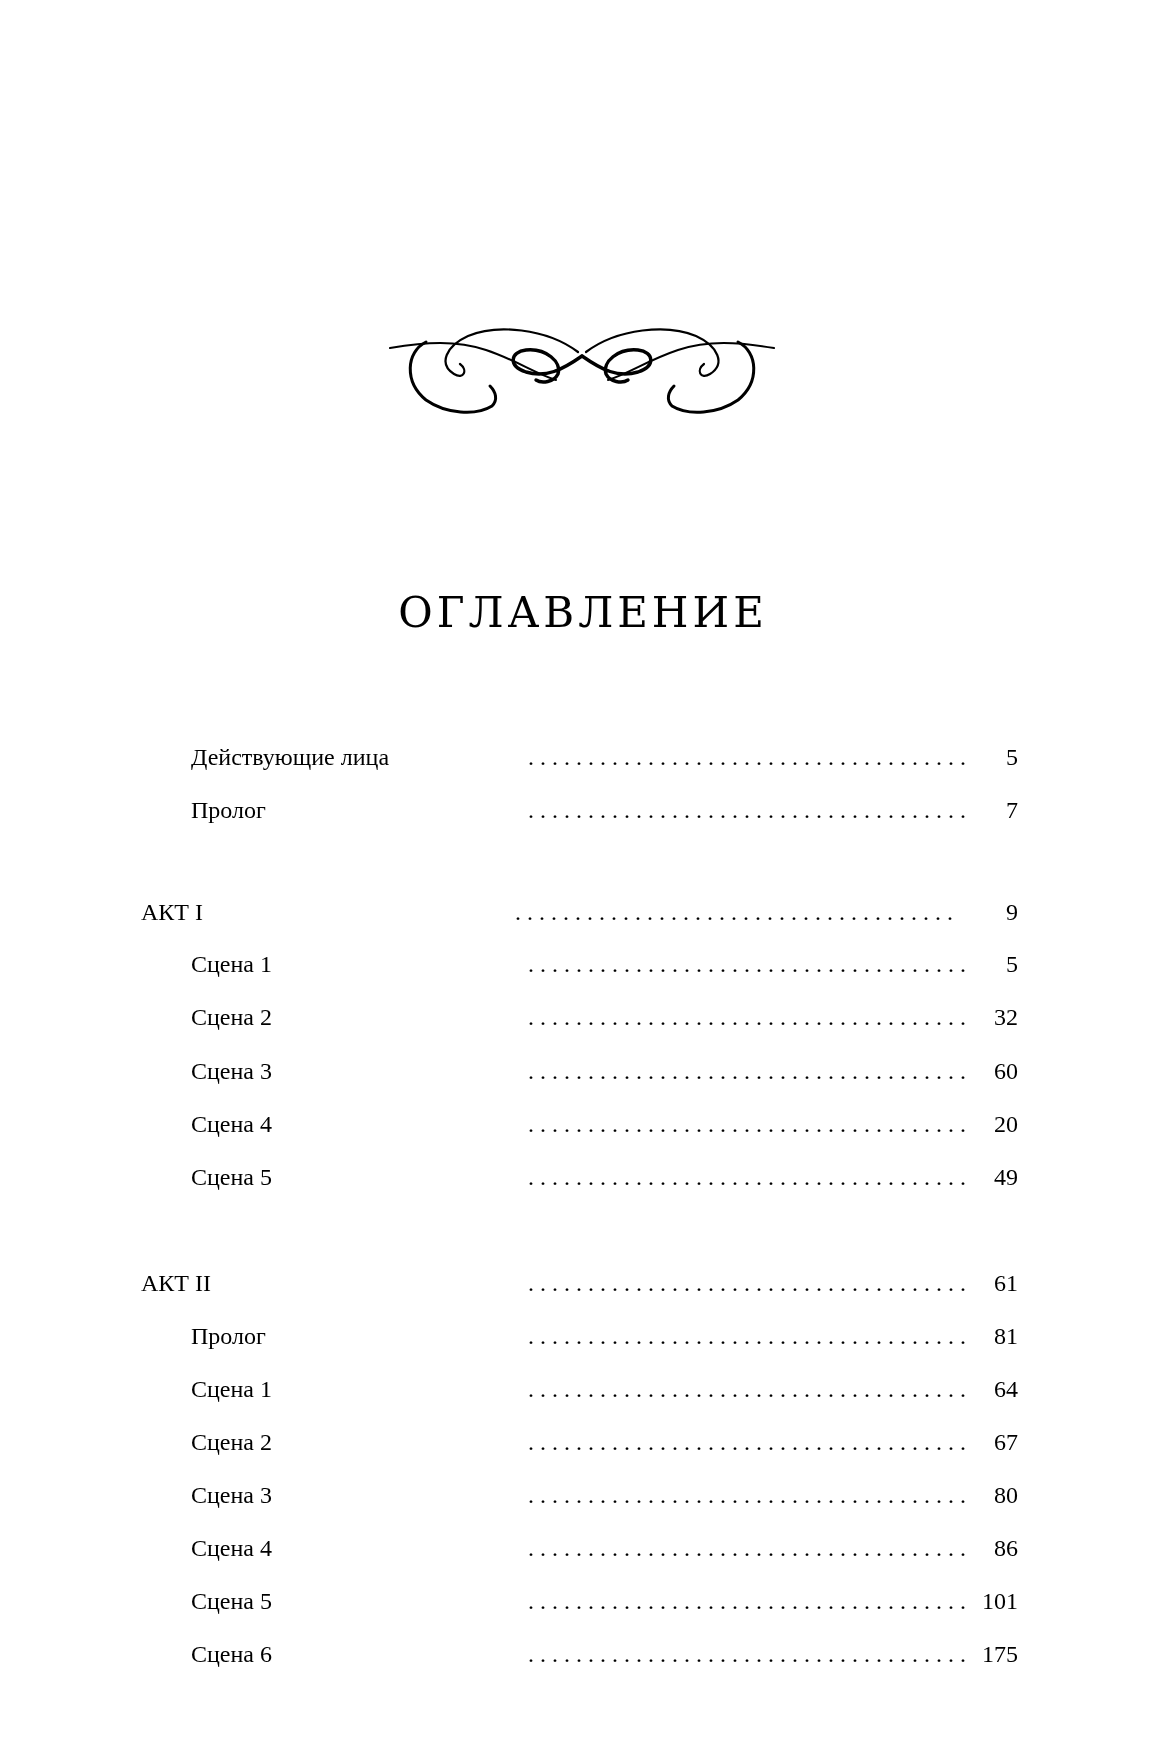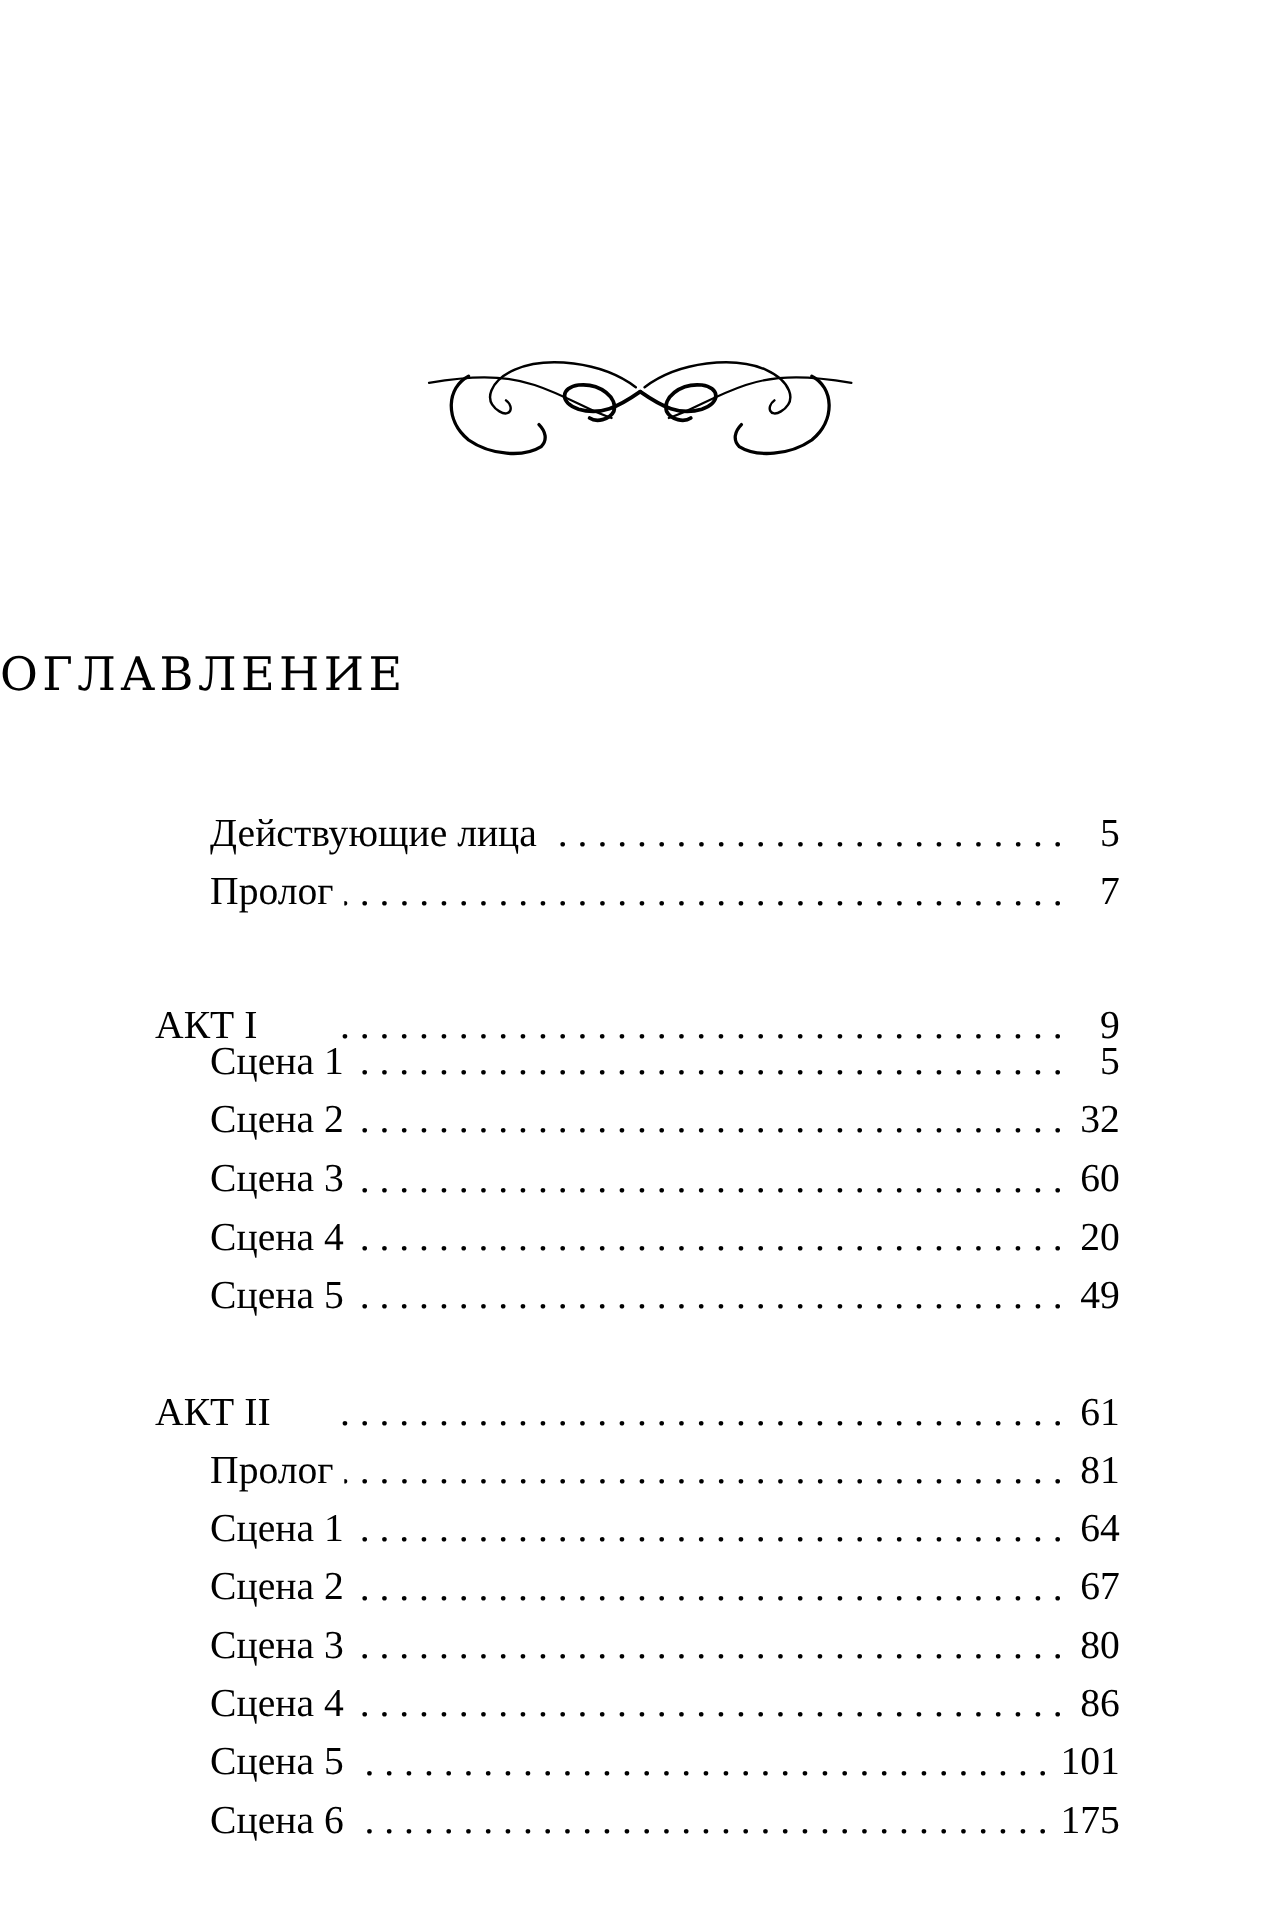--- a/index.html
+++ b/index.html
@@ -2,28 +2,28 @@
 <html><head>
   <meta charset="utf-8">
   <style>
     html, body { margin: 0; padding: 0; background: #ffffff; }
     body {
       width: 1166px; height: 1746px; position: relative; overflow: hidden;
       font-family: "Liberation Serif", "DejaVu Serif", serif; color: #000;
     }
     .ornament { position: absolute; left: 386px; top: 312px; width: 392px; height: 106px; }
     .title {
-      position: absolute; left: 0; width: 1166px; top: 588px; 
+      position: absolute; left: 0; width: 1166px; top: 588px; text-align: center;
       font-family: "DejaVu Serif", "Liberation Serif", serif;
       font-size: 42px; letter-spacing: 4px; line-height: 50px; font-weight: normal;
     }
     .toc { position: absolute; left: 0; top: 0; width: 1166px; }
     .row {
       position: absolute; height: 50px; display: flex; align-items: baseline;
-      font-size: 36px; line-height: 50px; white-space: nowrap;
+      font-size: 24px; line-height: 50px; white-space: nowrap;
     }
     .row.lvl0 { left: 141px; }
     .row.lvl1 { left: 191px; }
     .row .label { flex: 0 0 auto; padding-right: 10px; }
     .row .leader {
       flex: 1 1 auto; overflow: hidden; letter-spacing: 0; text-align: right;
       direction: rtl; padding-right: 12px;
     }
     .row .leader span { direction: ltr; }
     .row .page { flex: 0 0 auto; min-width: 40px; text-align: right; }
@@ -54,21 +54,21 @@
     <div class="row lvl1" style="top: 732px; width: 827px;">
       <span class="label">Действующие лица</span>
       <span class="leader"><span>. . . . . . . . . . . . . . . . . . . . . . . . . . . . . . . . . . . . .</span></span>
       <span class="page">5</span>
     </div>
     <div class="row lvl1" style="top: 785px; width: 827px;">
       <span class="label">Пролог</span>
       <span class="leader"><span>. . . . . . . . . . . . . . . . . . . . . . . . . . . . . . . . . . . . .</span></span>
       <span class="page">7</span>
     </div>
-    <div class="row lvl0" style="top: 907px; width: 877px;">
+    <div class="row lvl0" style="top: 887px; width: 877px; gap: 13px;">
       <span class="label">АКТ I</span>
       <span class="leader"><span>. . . . . . . . . . . . . . . . . . . . . . . . . . . . . . . . . . . . .</span></span>
       <span class="page">9</span>
     </div>
     <div class="row lvl1" style="top: 939px; width: 827px;">
       <span class="label">Сцена 1</span>
       <span class="leader"><span>. . . . . . . . . . . . . . . . . . . . . . . . . . . . . . . . . . . . .</span></span>
       <span class="page">5</span>
     </div>
     <div class="row lvl1" style="top: 992px; width: 827px;">

